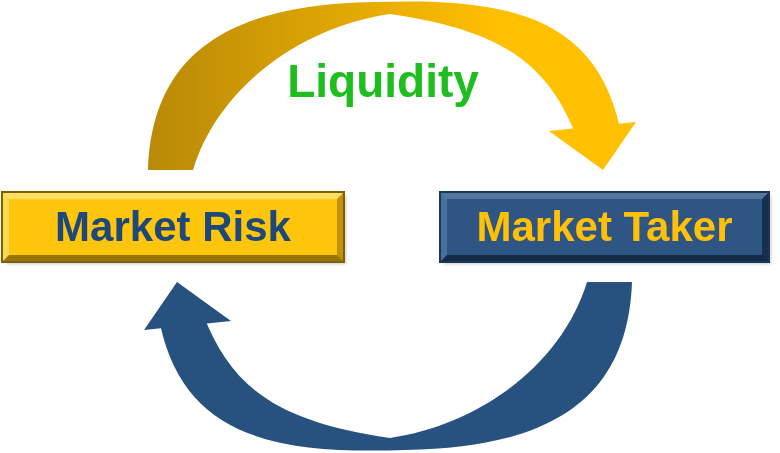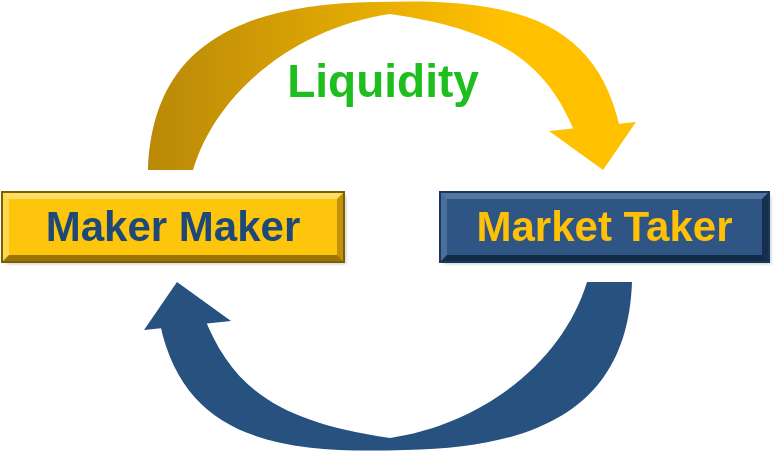--- a/index.html
+++ b/index.html
@@ -71,20 +71,20 @@
              C 232 390, 280 422, 390 438
              C 480 425, 562 364, 587 282
              Z" fill="#27517F"></path>
     <path d="M 231 321 L 144 330 L 177 282 Z" fill="#27517F"></path>
   </svg>
 
   <div class="flow-label label-liquidity" style="color: rgb(31, 190, 31);">Liquidity</div>
 
 
   <div class="node-box box-maker" style="background-color: rgb(254, 197, 13);">
-    <span style="color: rgb(30, 72, 119);">Maker Maker</span>
+    <span style="color: rgb(30, 72, 119);">Market Risk</span>
   </div>
 
   <div class="node-box box-taker" style="background-color: rgb(46, 85, 132);">
     <span style="color: rgb(255, 192, 8);">Market Taker</span>
   </div>
 
 </div>
 
 </body></html>

